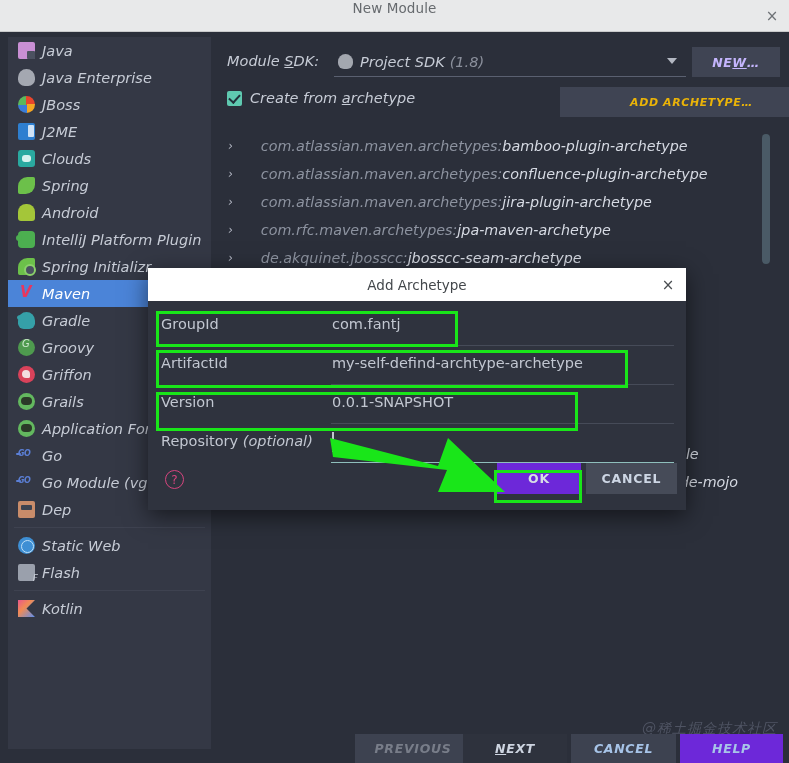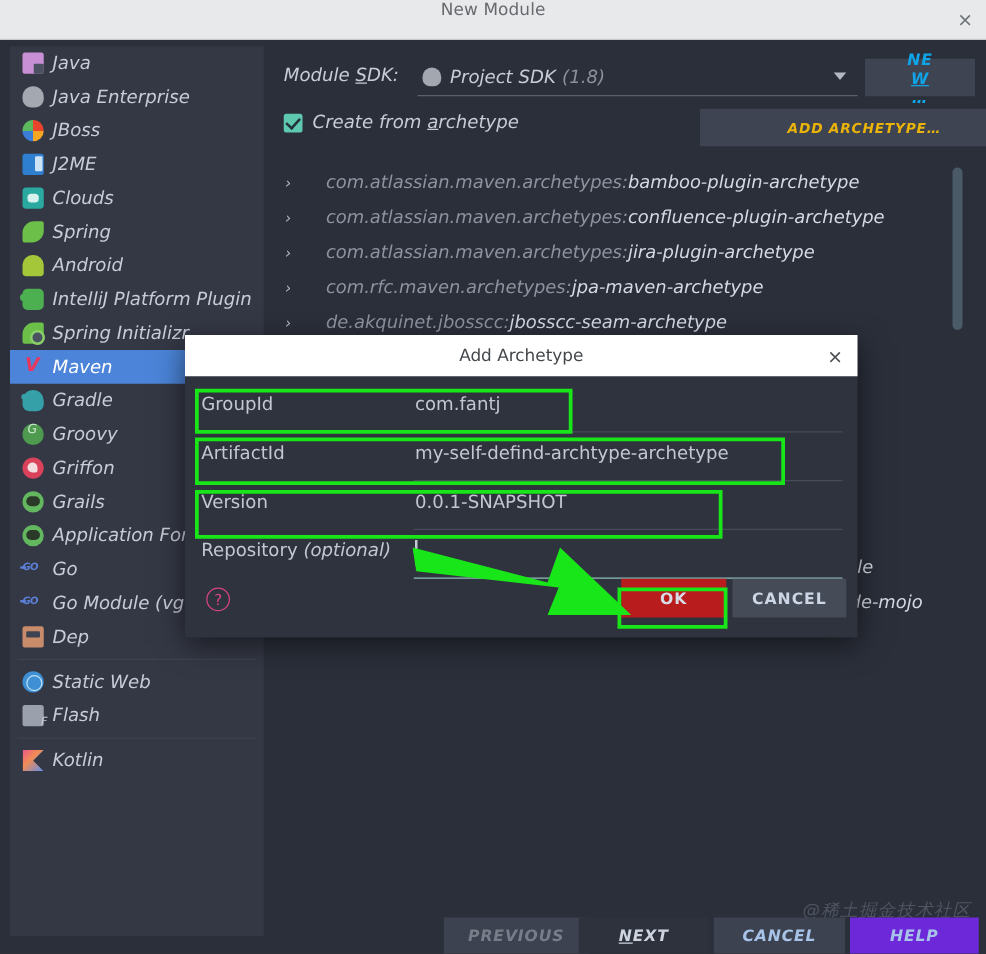--- a/index.html
+++ b/index.html
@@ -96,24 +96,23 @@
   }
   .sdk-combo .sdk-val { font-size:14.5px; color:#c7ccd6; }
   .sdk-combo .sdk-ver { font-size:14.5px; color:#8b909c; margin-left:5px; }
   .sdk-combo .caret {
     position:absolute; right:9px; top:11px;
     width:0;height:0;border-left:5px solid transparent;border-right:5px solid transparent;
     border-top:6px solid #b3b8c2;
   }
   .btn-new {
     position:absolute; left:465px; top:0; width:88px; height:30px;
-    background:#3f4453; color:#0ea5e9; font-size:12.5px; font-weight:bold;
+    background:#3f4453; color:#c4b5fd; font-size:12.5px; font-weight:bold;
     letter-spacing:.6px; display:flex; align-items:center; justify-content:center;
     cursor:pointer;
-    flex-direction:column;
   }
   .btn-new u { text-decoration:underline; }
 
   .archrow { position:absolute; left:8px; top:53px; width:554px; height:26px; }
   .chk-wrap { position:absolute; left:0; top:0; display:flex; align-items:center; cursor:pointer;}
   .chk {
     width:15px;height:15px;background:#5fc9b0;border-radius:2px;margin-right:8px;
     position:relative; flex:0 0 15px;
   }
   .chk:after{
@@ -206,21 +205,21 @@
   .ital { font-style:italic; }
 
   .helpbtn {
     position:absolute; left:17px; top:169px; width:19px; height:19px;
     border:1.5px solid #d6457e; border-radius:50%;
     display:flex; align-items:center; justify-content:center;
     font-size:12px; color:#d6457e; cursor:pointer;
   }
   .dlg-ok {
     position:absolute; left:349px; top:162px; width:84px; height:31px;
-    background:#b91c1c; color:#d7dce6; font-size:12.5px; font-weight:bold;
+    background:#6d28d9; color:#d7dce6; font-size:12.5px; font-weight:bold;
     letter-spacing:.8px; display:flex; align-items:center; justify-content:center;
     cursor:pointer;
   }
   .dlg-cancel {
     position:absolute; left:438px; top:162px; width:91px; height:31px;
     background:#464b58; color:#cdd6e4; font-size:12.5px; font-weight:bold;
     letter-spacing:.8px; display:flex; align-items:center; justify-content:center;
     cursor:pointer;
   }
 

